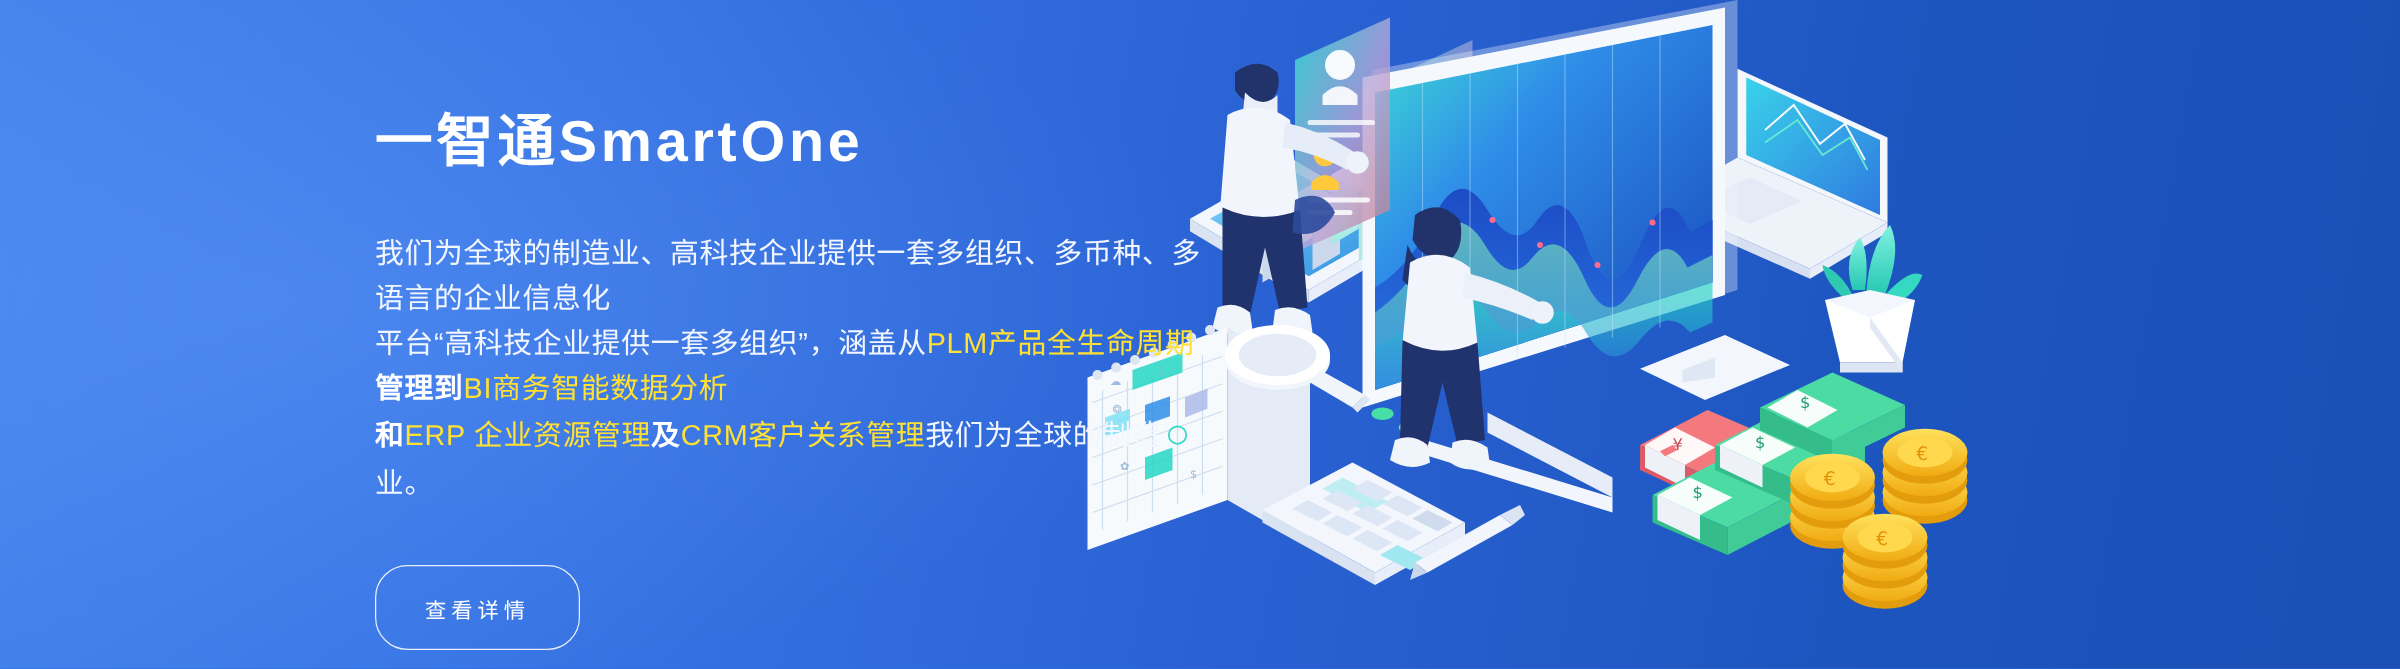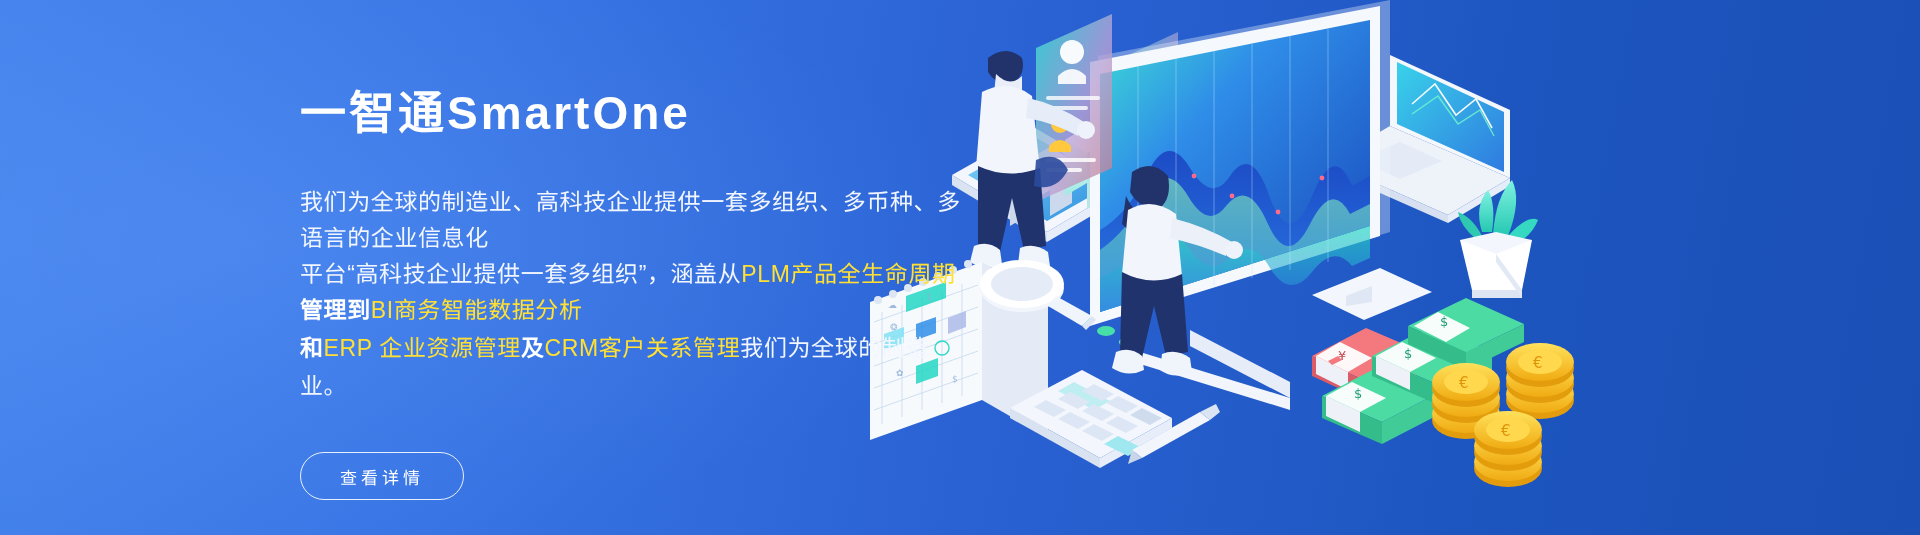--- a/index.html
+++ b/index.html
@@ -50,21 +50,21 @@
   }
   .para .hl { color:#ffe033; font-weight:400; }
   .para .wt { color:#ffffff; font-weight:700;font-family:Liberation Mono, monospace; }
 
   .cta {
     display:flex;
     align-items:center;
     justify-content:center;
     margin-top:48px;
     width:164px;
-    height:48px;
+    height:68px;
     border:1.6px solid rgba(255,255,255,.88);
     border-radius:26px;
     color:#ffffff;
     font-size:17px;
     letter-spacing:4px;
     background:transparent;
     cursor:pointer;
     font-family:Liberation Sans, sans-serif;
   }
 

